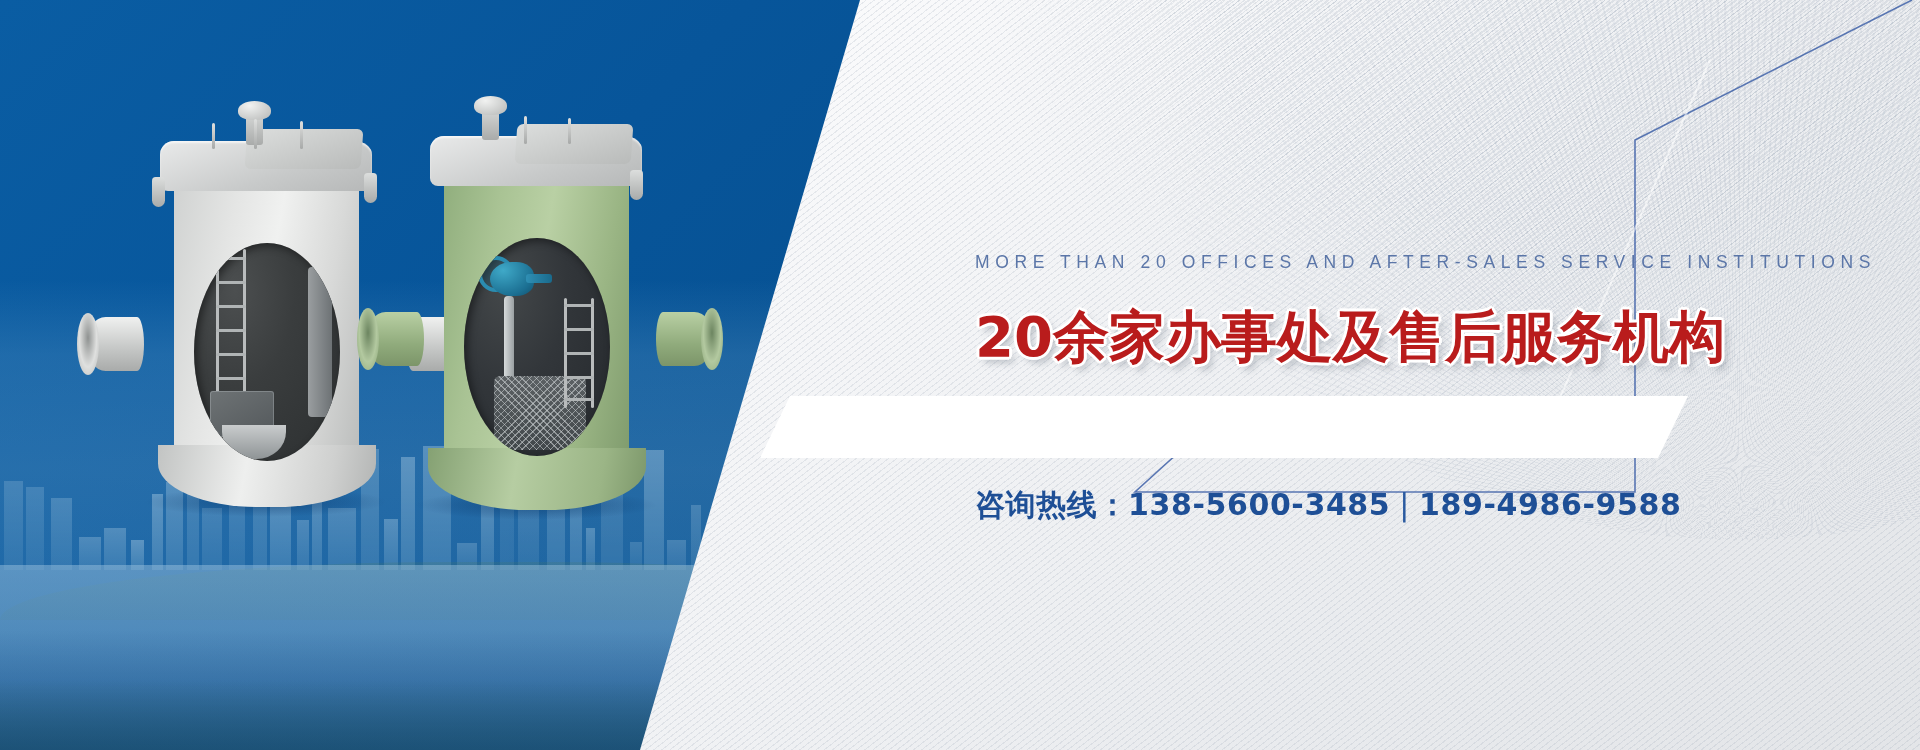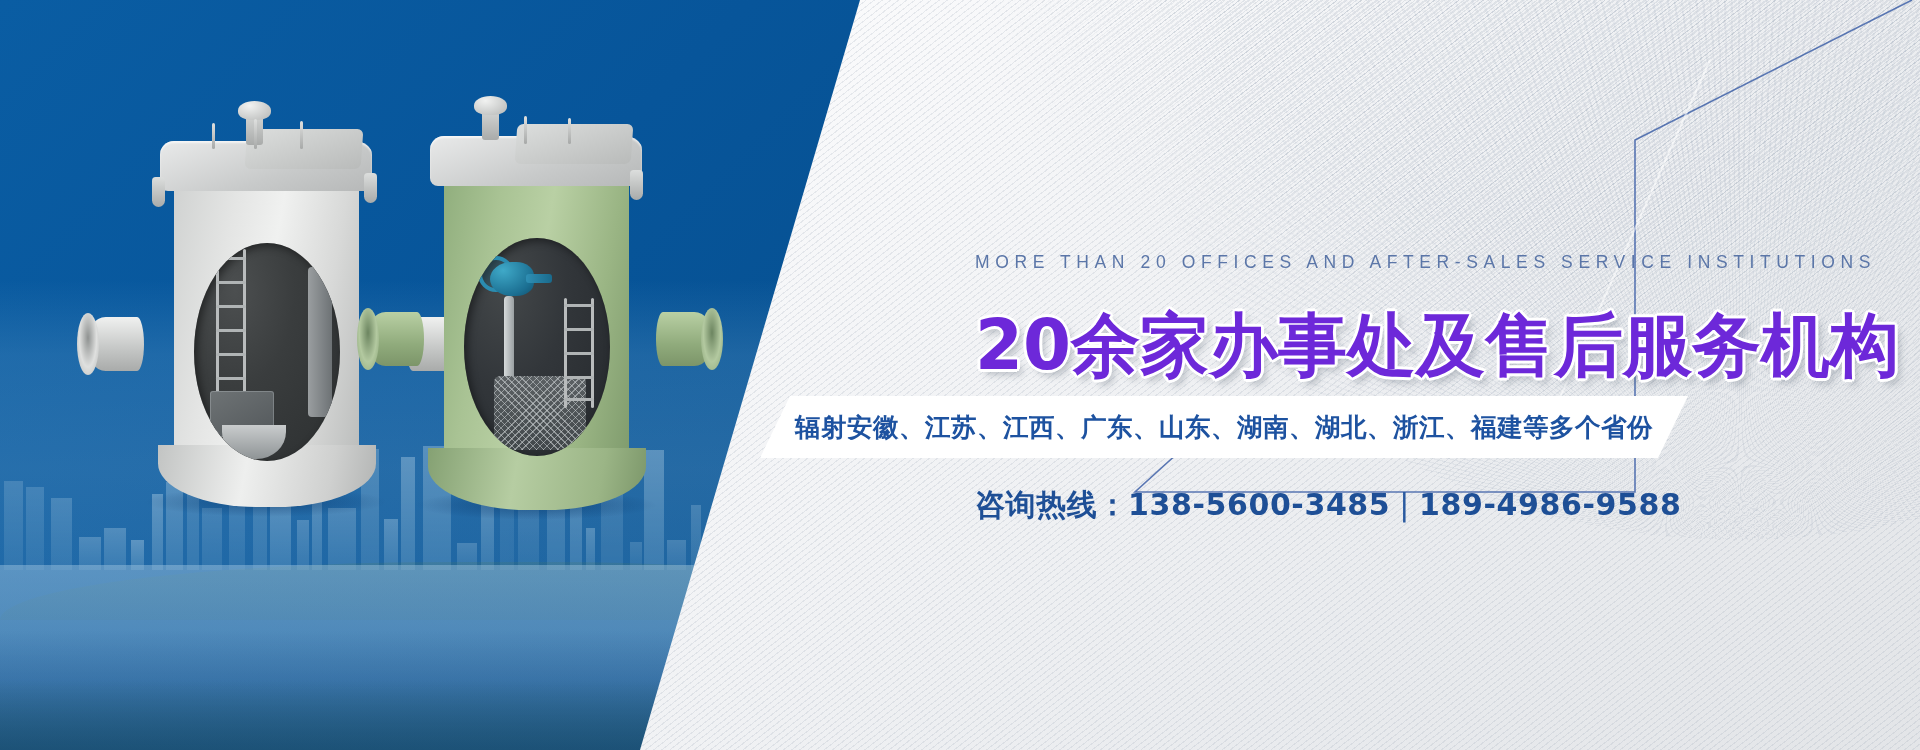--- a/index.html
+++ b/index.html
@@ -135,24 +135,24 @@
     transform:translateY(-50%);
     font-size:17.5px;
     letter-spacing:5.6px;
     color:#5b76a8;
     white-space:nowrap;
     font-weight:400;
   }
 
   .headline{
     position:absolute;left:975px;top:300px;
-    font-size:69px;
+    font-size:56px;
     font-weight:bold;
     letter-spacing:0px;
-    color:#6d28d9;
+    color:#b91c1c;
     white-space:nowrap;
     font-family:"DejaVu Sans","Liberation Sans",sans-serif;
     text-shadow:
       -2px -2px 0 #fff, 2px -2px 0 #fff, -2px 2px 0 #fff, 2px 2px 0 #fff,
       -3px 0 0 #fff, 3px 0 0 #fff, 0 -3px 0 #fff, 0 3px 0 #fff,
       5px 6px 7px rgba(90,100,115,.35);
   }
 
   .strip{
     position:absolute;left:760px;top:396px;
@@ -476,20 +476,19 @@
     </div>
   </div>
 
   <div class="content">
 
     <div class="eyebrow">MORE THAN 20 OFFICES AND AFTER-SALES SERVICE INSTITUTIONS</div>
 
     <div class="headline">20余家办事处及售后服务机构</div>
 
     <div class="strip"></div>
-    <div class="strip-text">辐射安徽、江苏、江西、广东、山东、湖南、湖北、浙江、福建等多个省份</div>
 
     <div class="hotline">
       <span>咨询热线：</span><span>138-5600-3485</span><span class="sep">|</span><span>189-4986-9588</span>
     </div>
 
   </div>
 </div>
 
 </body></html>

